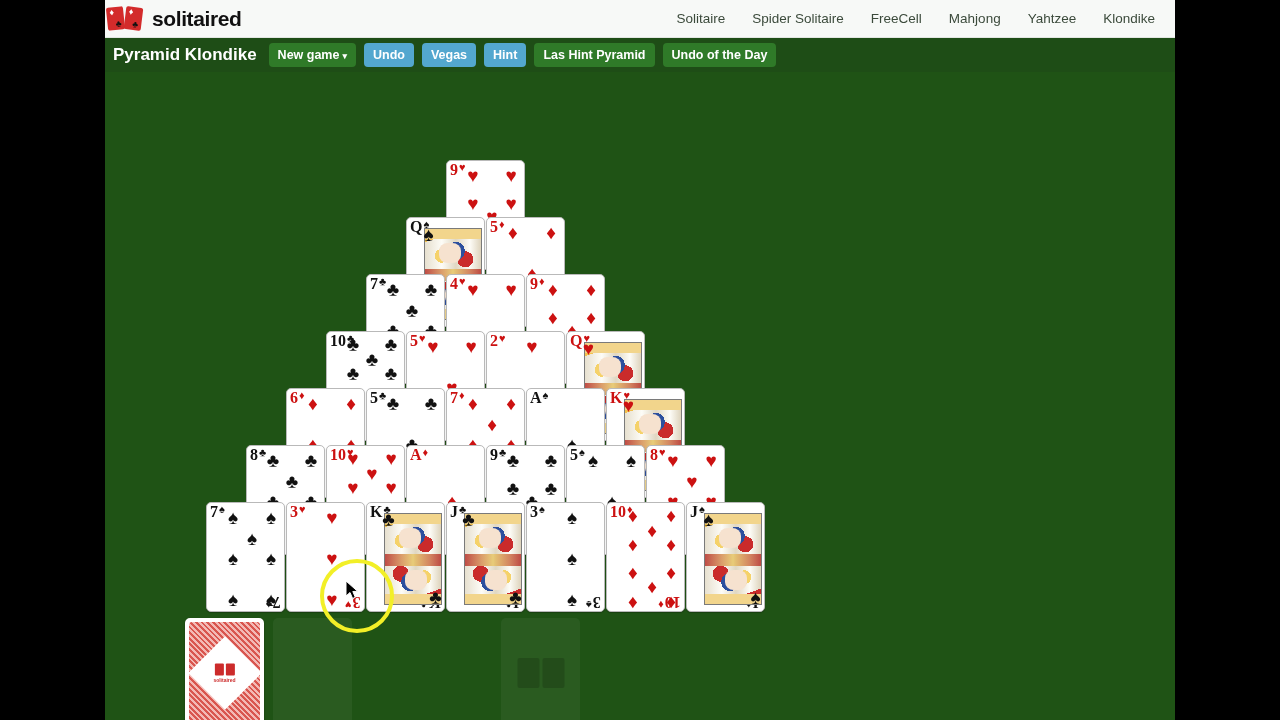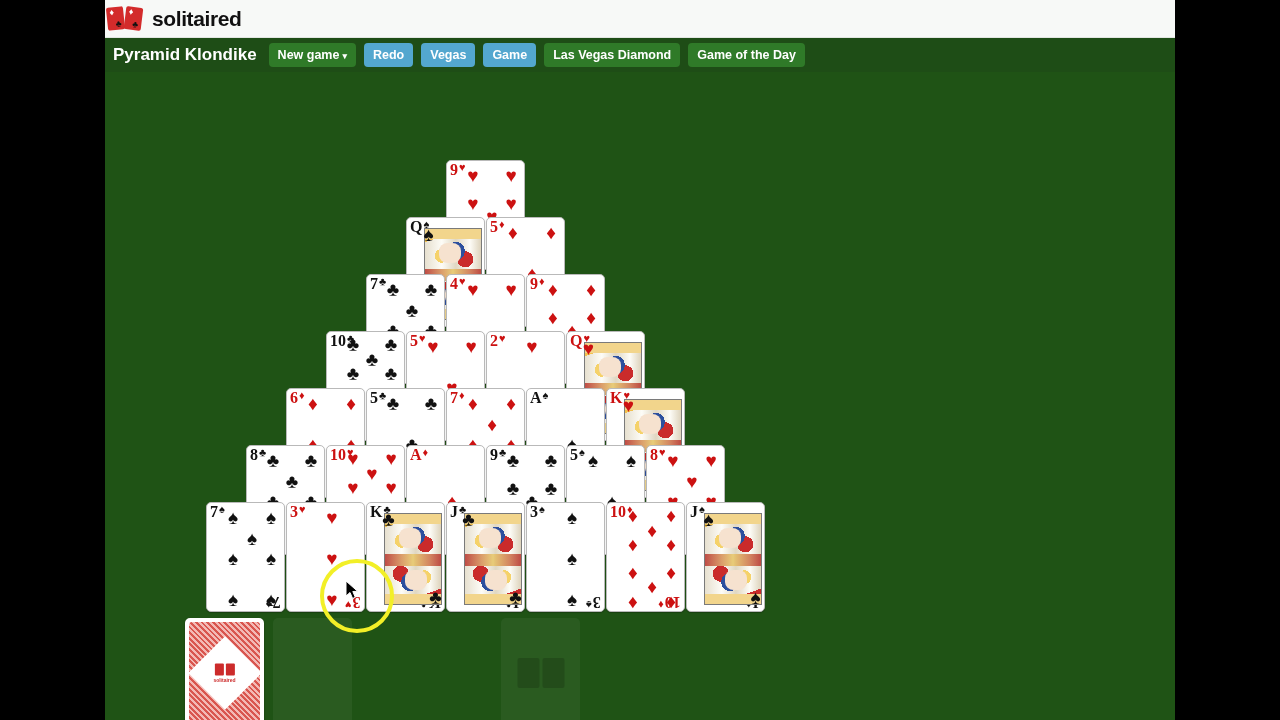--- a/index.html
+++ b/index.html
@@ -209,32 +209,40 @@
             <span class="pip-t">♦</span>
             <span class="pip-b">♣</span>
           </span>
         <span class="logo-card c2">
             <span class="pip-t">♦</span>
             <span class="pip-b">♣</span>
           </span>
       </span>
       <span id="brand-name">solitaired</span>
     </div>
+    <nav id="site-nav">
+      <a class="site-nav-link" href="#">Solitaire</a>
+      <a class="site-nav-link" href="#">Spider Solitaire</a>
+      <a class="site-nav-link" href="#">FreeCell</a>
+      <a class="site-nav-link" href="#">Mahjong</a>
+      <a class="site-nav-link" href="#">Yahtzee</a>
+      <a class="site-nav-link" href="#">Klondike</a>
+    </nav>
   </div>
 
   <div id="game-toolbar">
     <span id="game-title">Pyramid Klondike</span>
 
 
     <button class="pill"><span>New game</span><span class="caret">▾</span></button>
-    <button class="pill blue">Redo</button>
+    <button class="pill blue">Undo</button>
     <button class="pill blue">Vegas</button>
-    <button class="pill blue">Game</button>
-    <button class="pill">Las Vegas Diamond</button>
-    <button class="pill">Game of the Day</button>
+    <button class="pill blue">Hint</button>
+    <button class="pill">Las Hint Pyramid</button>
+    <button class="pill">Undo of the Day</button>
 
   </div>
 
   <div id="board">
 
     <div id="stock-card" style="left:80px; top:546px;">
       <span class="back"></span>
       <span class="diamond"></span>
       <span class="dlogo">
         <span class="mini">

